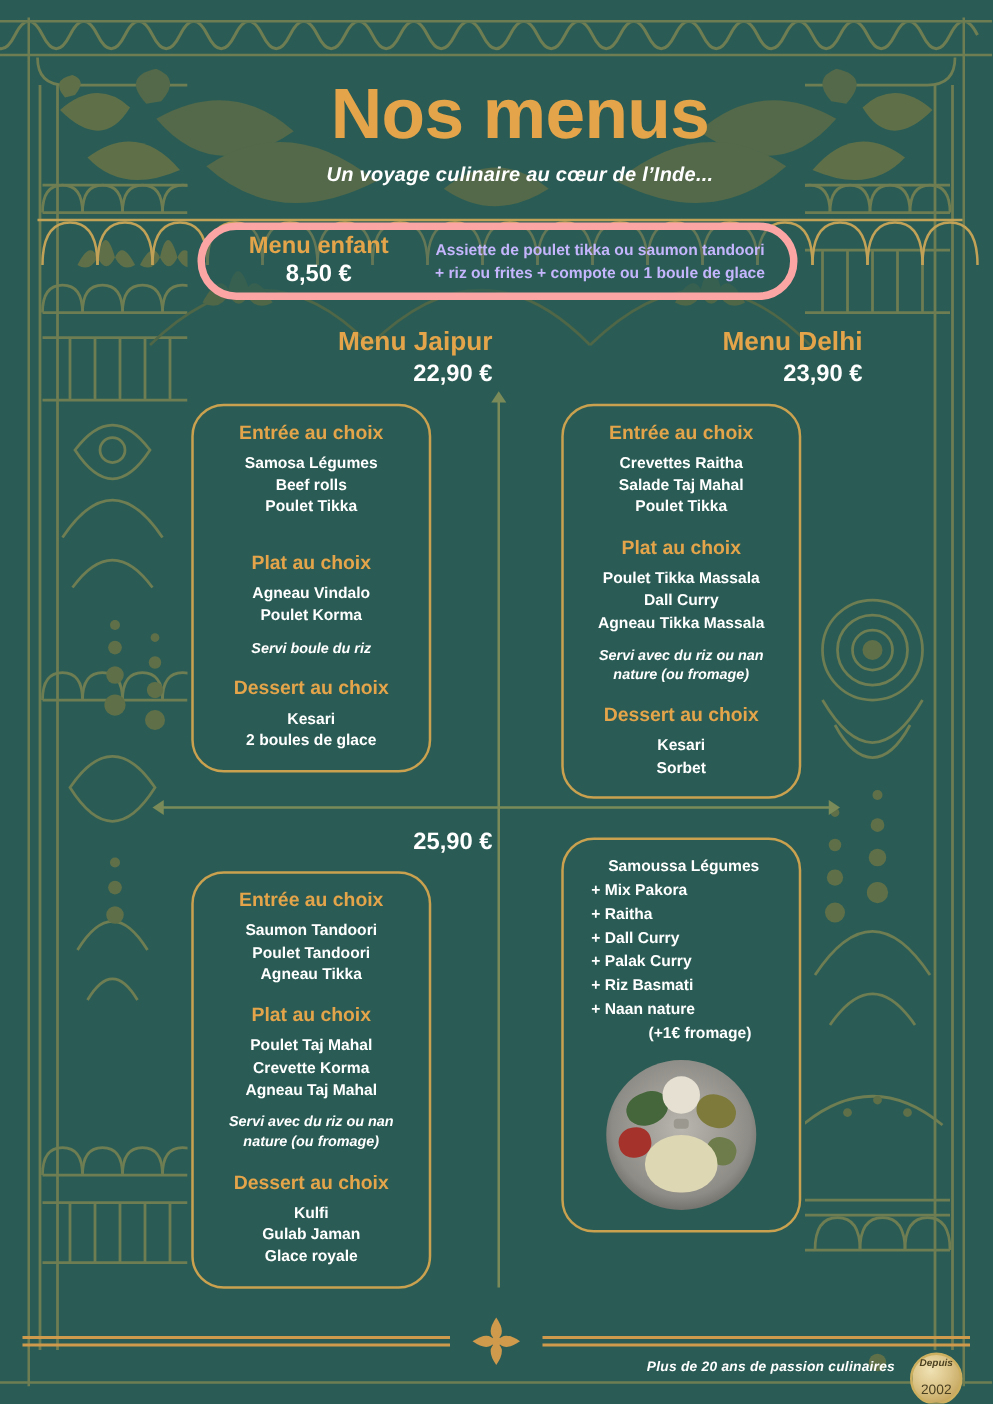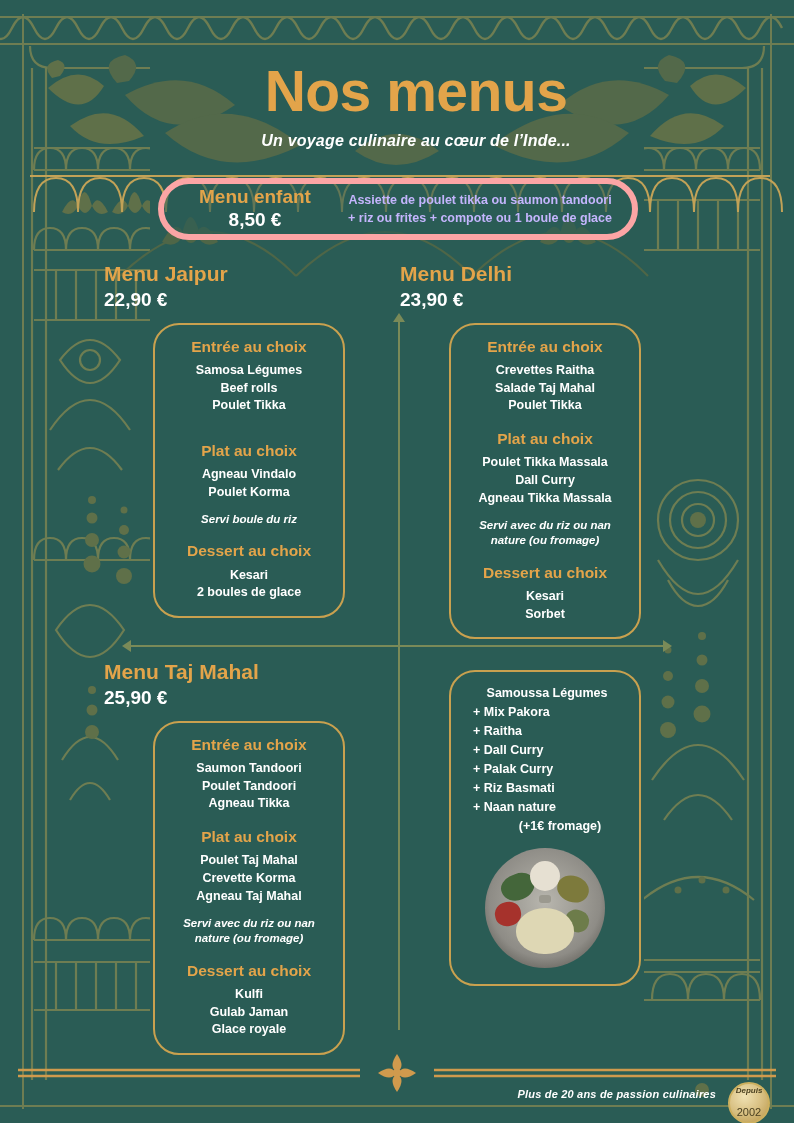--- a/index.html
+++ b/index.html
@@ -59,21 +59,21 @@
   }
 
   
   .grid { position: absolute; top: 262px; left: 0; width: 794px; z-index: 5; }
   .menu-col { position: absolute; width: 290px; }
   .col-jaipur   { left: 104px; top: 0; }
   .col-delhi    { left: 400px; top: 0; }
   .col-tajmahal { left: 104px; top: 398px; }
   .col-thali    { left: 400px; top: 398px; }
 
-  .menu-head { text-align: left; }
+  .menu-head { text-align: right; }
   .menu-name { font-size: 21px; font-weight: bold; color: #e3a44a; line-height: 1.15; }
   .menu-price { font-size: 19px; font-weight: bold; color: #ffffff; line-height: 1.3; margin-top: 2px; }
 
   .menu-card {
     margin: 10px auto 0; width: 192px;
     border: 2.5px solid #c9a14f; border-radius: 26px;
     padding: 12px 8px 14px; text-align: center;
   }
 
   .sec-title { font-size: 15.5px; font-weight: bold; color: #e3a44a; line-height: 1.3; margin-bottom: 5px; }
@@ -409,21 +409,20 @@
         <div class="sec-note">Servi avec du riz ou nan</div>
         <div class="sec-note" style="margin-top:0">nature (ou fromage)</div>
         <div class="sec-title sp">Dessert au choix</div>
         <div class="sec-item">Kesari</div>
         <div class="sec-item">Sorbet</div>
       </div>
     </div>
 
     <div class="menu-col col-tajmahal">
       <div class="menu-head">
-        <div class="menu-name">Menu Taj Mahal</div>
         <div class="menu-price">25,90 €</div>
       </div>
       <div class="menu-card">
         <div class="sec-title">Entrée au choix</div>
         <div class="sec-item">Saumon Tandoori</div>
         <div class="sec-item">Poulet Tandoori</div>
         <div class="sec-item">Agneau Tikka</div>
         <div class="sec-title sp">Plat au choix</div>
         <div class="sec-item">Poulet Taj Mahal</div>
         <div class="sec-item">Crevette Korma</div>

